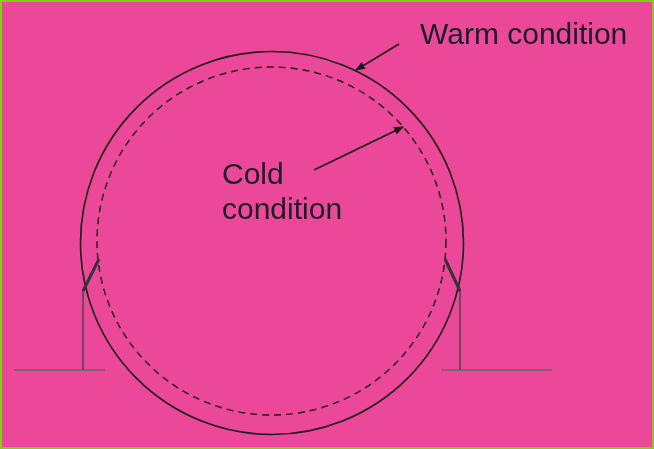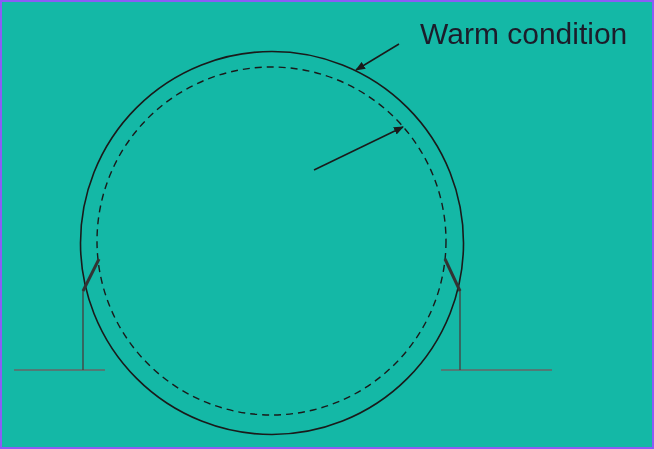--- a/index.html
+++ b/index.html
@@ -1,22 +1,22 @@
 <!DOCTYPE html>
 <html><head>
   <meta charset="utf-8">
   <style>
     html, body { margin: 0; padding: 0; background: #ffffff; }
     body { width: 654px; height: 449px; overflow: hidden; }
     .frame {
       position: relative;
       width: 654px; height: 449px;
       box-sizing: border-box;
-      border: 2px solid #8b5cf6;
-      background: #14b8a6;
+      border: 2px solid #84cc16;
+      background: #ec4899;
     }
     svg.diagram { position: absolute; left: -2px; top: -2px; }
     .label {
       position: absolute;
       font-family: "Liberation Sans", sans-serif;
       font-size: 30px;
       line-height: 35px;
       color: #1c1c2a;
       white-space: nowrap;
     }
@@ -51,13 +51,17 @@
       <line x1="460" y1="291" x2="445" y2="259" stroke="#333333" stroke-width="3"></line>
     </g>
 
     <line x1="399" y1="44" x2="356" y2="70" stroke="#1a1a1a" stroke-width="1.5" marker-end="url(#arrowhead)"></line>
 
     <line x1="314" y1="170" x2="403" y2="127" stroke="#1a1a1a" stroke-width="1.5" marker-end="url(#arrowhead)"></line>
   </svg>
 
   <div class="label warm-label">Warm condition</div>
 
+  <div class="label cold-label">
+    <span>Cold</span>
+    <span>condition</span>
+  </div>
 </div>
 
 </body></html>

